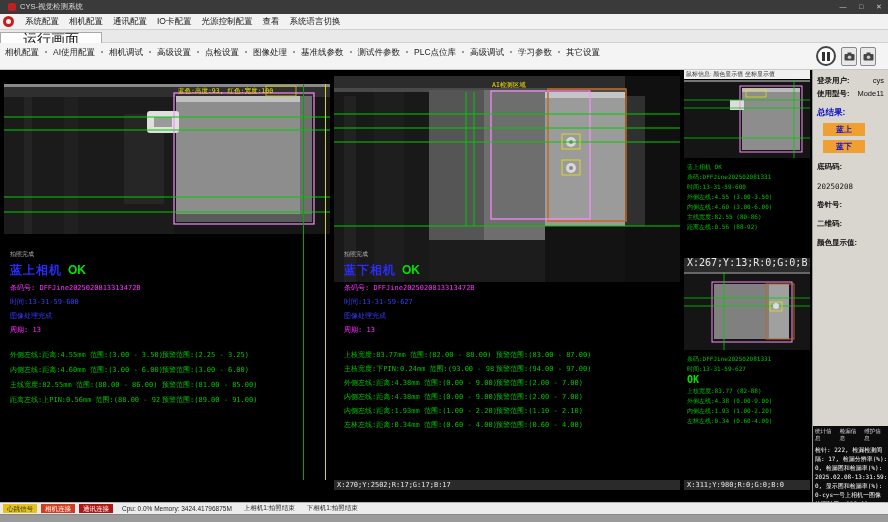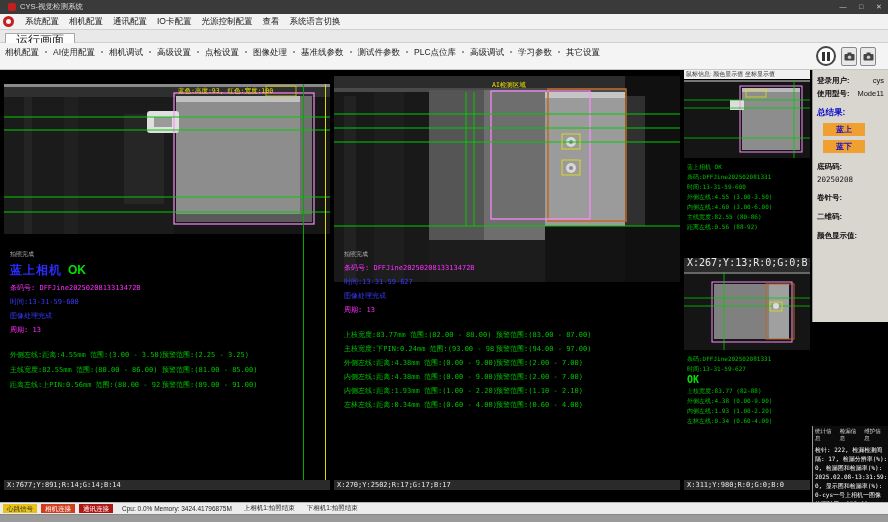--- a/index.html
+++ b/index.html
@@ -17,21 +17,21 @@
 
   
   .menubar{position:absolute;left:0;top:14px;width:888px;height:16px;background:#f2f2f2;
            border-bottom:1px solid #d0d0d0;display:flex;align-items:center;padding-left:3px}
   .logo{width:11px;height:11px;border-radius:50%;background:#c41e1e;margin-right:6px;position:relative}
   .logo::after{content:"";position:absolute;left:3px;top:3px;width:5px;height:5px;border-radius:50%;background:#f2f2f2}
   .menubar .mi{font-size:8.5px;color:#222;padding:0 5px;cursor:default}
 
   
   .subbar{position:absolute;left:0;top:30px;width:888px;height:13px;background:#e9e9e9;border-bottom:1px solid #cfcfcf}
-  .runtab{display:inline-block;margin-left:5px;padding:0 10px;height:13px;line-height:12px;font-size:12px;
+  .runtab{display:inline-block;padding:0 22px;height:13px;line-height:12px;font-size:14px;
           background:#fdfdfd;border:1px solid #aaa;border-bottom:none;color:#111}
 
   
   .toolbar{position:absolute;left:0;top:43px;width:888px;height:27px;background:#f4f4f4;border-bottom:1px solid #c8c8c8}
   .toolitems{display:flex;align-items:center;height:14px;margin-top:3px;padding-left:5px}
   .toolitems .ti{font-size:8.5px;color:#222;white-space:nowrap;cursor:default}
   .toolitems .ti + .ti::before{content:"";display:inline-block;width:2px;height:2px;background:#999;margin:0 6px;vertical-align:2px}
   .pause-btn{position:absolute;left:816px;top:46px;width:20px;height:20px;border-radius:50%;background:#fff;
              border:2px solid #444;display:flex;align-items:center;justify-content:center;gap:2px;cursor:pointer}
   .pause-btn i{width:3px;height:9px;background:#333}
@@ -77,29 +77,29 @@
   .cb-ptop{left:684px;top:188px;width:126px;height:14px;line-height:9px;font-size:10px}
   .cb-pbot{left:684px;top:410px;width:126px}
 
   .ptext{position:absolute;font-family:"DejaVu Sans Mono",monospace;font-size:6px;color:#00c400;line-height:10px;
          white-space:nowrap;overflow:hidden}
   .ptext-top{left:687px;top:92px;width:122px}
   .ptext-bot{left:687px;top:284px;width:122px}
   .ptext .okline{font-size:10px;font-weight:bold;color:#00e000;line-height:12px}
 
   
-  .sidebar{position:absolute;left:812px;top:0;width:76px;height:252px;background:#d9d6d0;border-left:1px solid #979797;
+  .sidebar{position:absolute;left:812px;top:0;width:76px;height:356px;background:#d9d6d0;border-left:1px solid #979797;
            padding:3px 4px;font-size:7.5px;color:#111}
   .sb-row{display:flex;justify-content:space-between;margin-top:3px;font-weight:bold}
   .sb-row .sb-value{font-weight:normal}
   .sb-result-label{color:#0000cc;font-weight:bold;font-size:8.5px;margin-top:8px}
   .sb-box{width:42px;height:13px;background:#f0a030;color:#1515cc;font-weight:bold;font-size:8px;
           text-align:center;line-height:13px;margin:4px 0 0 6px}
   .sb-label{font-weight:bold;margin-top:9px}
-  .sb-batch-value{margin-top:3px;font-family:"DejaVu Sans Mono",monospace}
+  .sb-batch-value{margin-top:10px;font-family:"DejaVu Sans Mono",monospace}
   .sb-stats{position:absolute;left:812px;top:356px;width:76px;height:146px;background:#0c0c0c;color:#eee;
             padding:2px 2px;border-left:1px solid #979797}
   .sb-tabs{display:flex;gap:3px;font-size:5.5px;color:#ddd}
   .sb-tabs span{cursor:pointer}
   .sb-lines{margin-top:3px;font-size:6px;line-height:9px;color:#fff;font-family:"DejaVu Sans Mono",monospace;
             white-space:nowrap;overflow:hidden}
 
   
   .statusbar{position:absolute;left:0;top:502px;width:888px;height:12px;background:#ececec;border-top:1px solid #b5b5b5;
              display:flex;align-items:center;gap:4px;padding:0 3px;font-size:6.5px;color:#222;white-space:nowrap}
@@ -297,28 +297,31 @@
       <div class="pre">拍照完成</div>
       <div class="ptitle">
         <span>蓝上相机</span><span class="ok">OK</span>
       </div>
       <div class="meta m-magenta">条码号: DFFJine2025020813313472B</div>
       <div class="meta m-blue">时间:13-31-59-600</div>
       <div class="meta m-blue">图像处理完成</div>
       <div class="meta m-magenta">周期: 13</div>
       <div class="mrows">
         <div class="mrow"><span class="mtext">外侧左线:距离:4.55mm 范围:(3.00 - 3.50)</span><span class="mwarn">预警范围:(2.25 - 3.25)</span></div>
+        <div class="mrow"><span class="mtext">内侧左线:距离:4.60mm 范围:(3.00 - 6.00)</span><span class="mwarn">预警范围:(3.00 - 6.00)</span></div>
         <div class="mrow"><span class="mtext">主线宽度:82.55mm 范围:(80.00 - 86.00)</span><span class="mwarn">预警范围:(81.00 - 85.00)</span></div>
         <div class="mrow"><span class="mtext">距离左线:上PIN:0.56mm 范围:(88.00 - 92.00)</span><span class="mwarn">预警范围:(89.00 - 91.00)</span></div>
       </div>
     </div>
-    <div class="coordbar cb-left">X:7677;Y:891;R:14;G:14;B:14</div>
 
     <div class="info info-mid">
       <div class="pre">拍照完成</div>
+      <div class="ptitle">
+        <span>蓝下相机</span><span class="ok">OK</span>
+      </div>
       <div class="meta m-magenta">条码号: DFFJine2025020813313472B</div>
       <div class="meta m-blue">时间:13-31-59-627</div>
       <div class="meta m-blue">图像处理完成</div>
       <div class="meta m-magenta">周期: 13</div>
       <div class="mrows">
         <div class="mrow"><span class="mtext">上枝宽度:83.77mm 范围:(82.00 - 88.00)</span><span class="mwarn">预警范围:(83.00 - 87.00)</span></div>
         <div class="mrow"><span class="mtext">主枝宽度:下PIN:0.24mm 范围:(93.00 - 98.00)</span><span class="mwarn">预警范围:(94.00 - 97.00)</span></div>
         <div class="mrow"><span class="mtext">外侧左线:距离:4.38mm 范围:(0.00 - 9.00)</span><span class="mwarn">预警范围:(2.00 - 7.00)</span></div>
         <div class="mrow"><span class="mtext">内侧左线:距离:4.38mm 范围:(0.00 - 9.00)</span><span class="mwarn">预警范围:(2.00 - 7.00)</span></div>
         <div class="mrow"><span class="mtext">内侧左线:距离:1.93mm 范围:(1.00 - 2.20)</span><span class="mwarn">预警范围:(1.10 - 2.10)</span></div>

